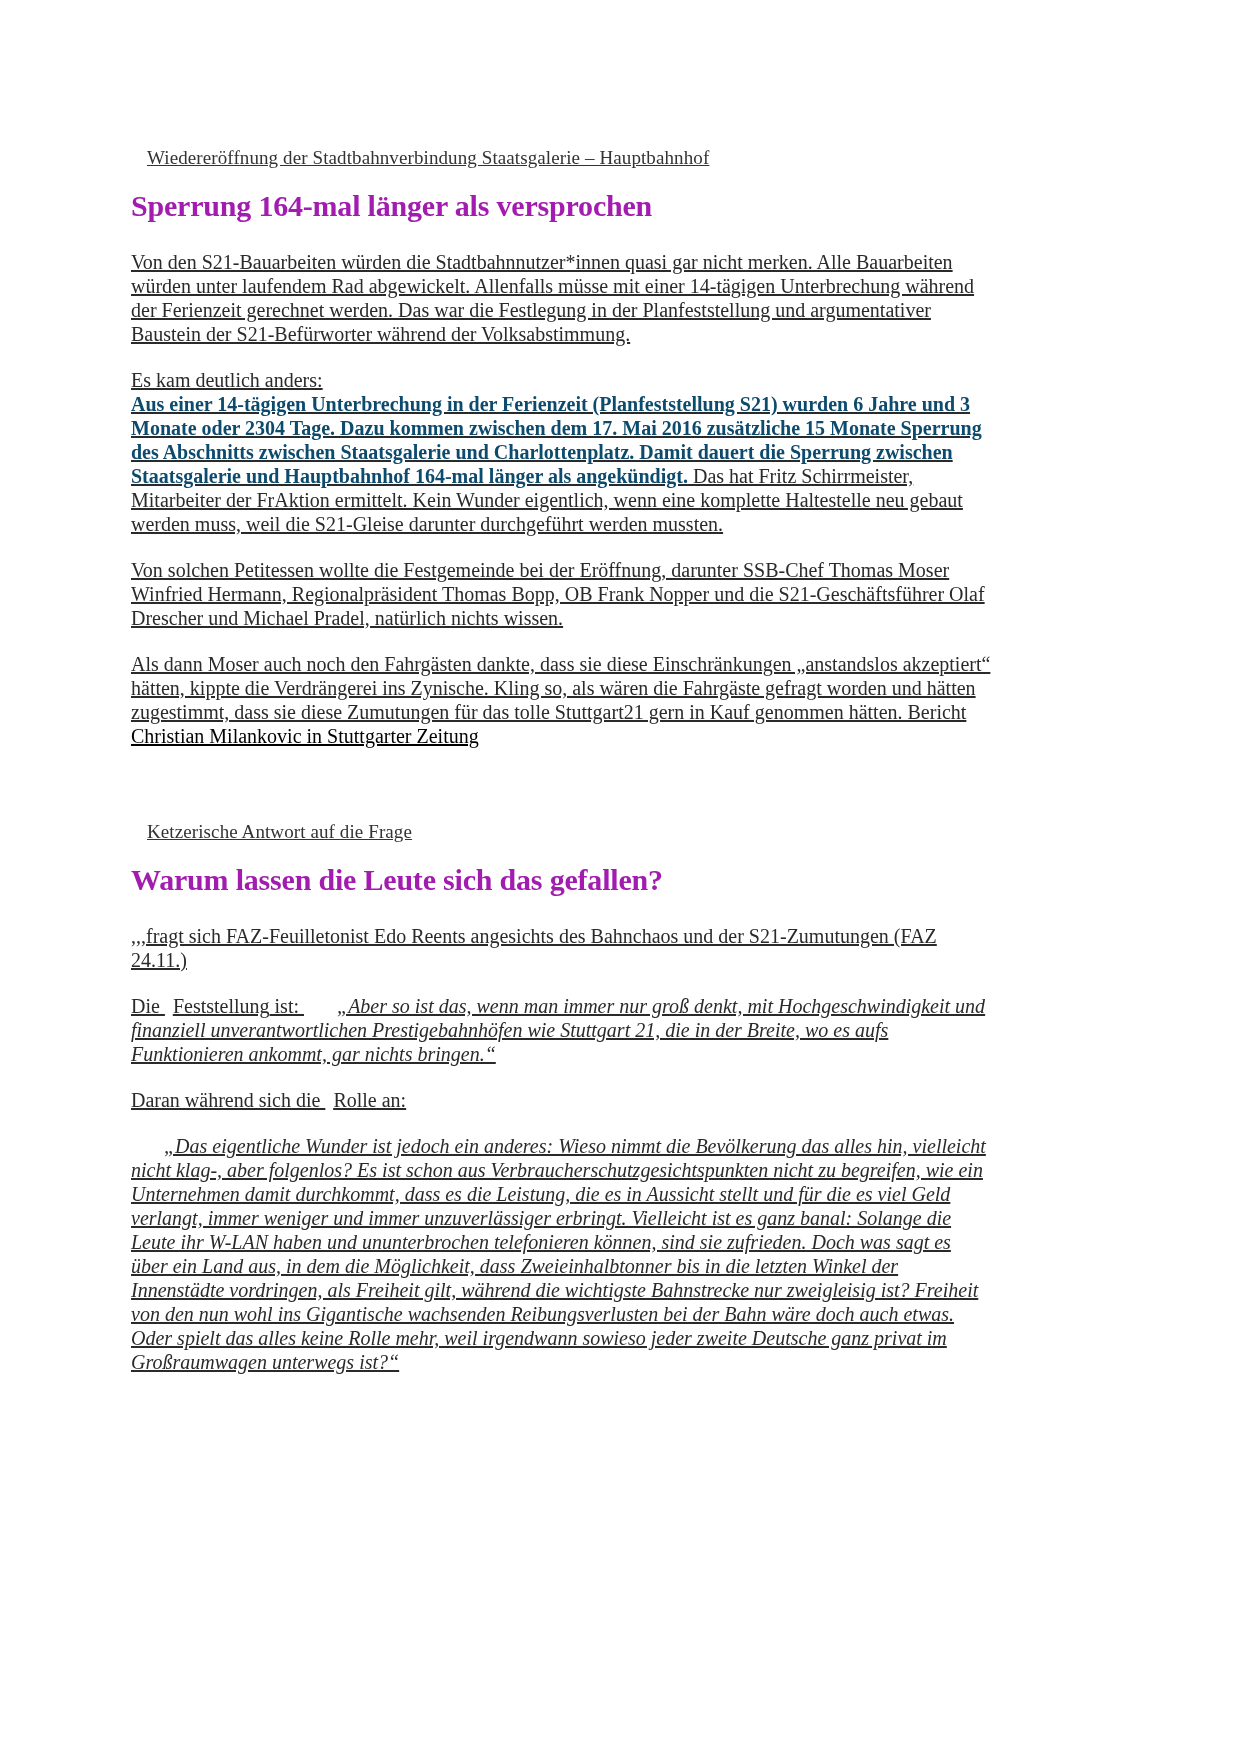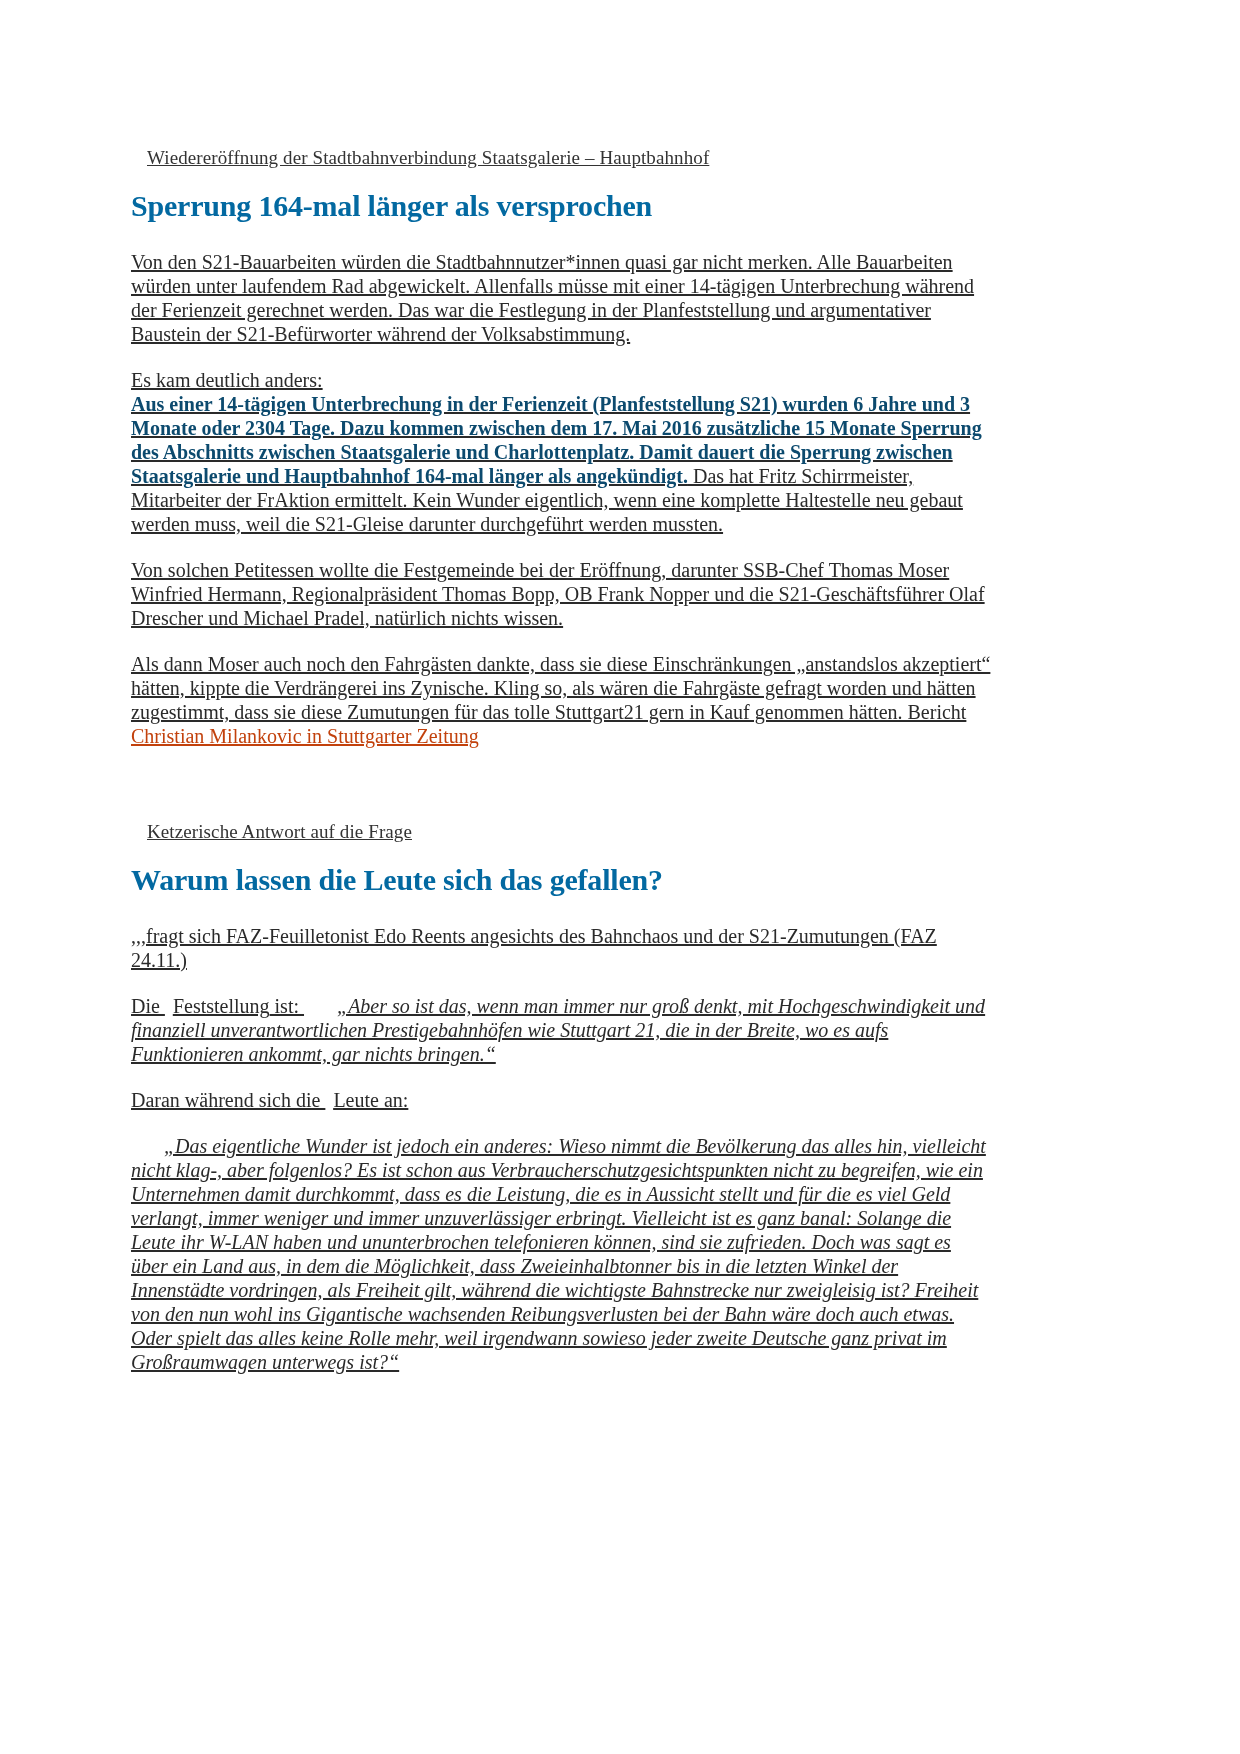--- a/index.html
+++ b/index.html
@@ -1,26 +1,26 @@
 <!DOCTYPE html>
 <html><head>
   <meta charset="utf-8">
   <style>
     html, body { margin: 0; padding: 0; background: #ffffff; }
     body { width: 1240px; height: 1754px; position: relative; overflow: hidden;
       font-family: "Liberation Serif", "DejaVu Serif", serif; color: #222; }
     .page { position: absolute; left: 131px; top: 130px; width: 860px; }
     .kicker { font-size: 19px; text-decoration: underline; color: #333; margin: 16px; line-height: 24px; letter-spacing: 0.1px; }
-    .headline { font-size: 30px; font-weight: bold; color: #0369a1; margin: 0; line-height: 40px; letter-spacing: -0.2px; }
+    .headline { font-size: 30px; font-weight: bold; color: #a21caf; margin: 0; line-height: 40px; letter-spacing: -0.2px; }
     p { font-size: 20px; line-height: 24px; margin: 0; color: #2a2a2a; text-decoration: underline; }
     .gap-sm { height: 22px; }
     .gap-md { height: 24px; }
     .gap-lg { height: 56px; }
     b { font-weight: bold; color: #0c4a6e; }
-    a.link { color: #c2410c; text-decoration: underline; }
+    a.link { color: #000000; text-decoration: underline; }
     .u { text-decoration: underline; margin-left: 8px; }
     i { font-style: italic; margin-left: 33px; }
   </style>
 </head>
 <body>
 
 <div class="page">
   <section>
     <p class="kicker">Wiedereröffnung der Stadtbahnverbindung Staatsgalerie – Hauptbahnhof</p>
     <h1 class="headline">Sperrung 164-mal länger als versprochen</h1>
@@ -45,18 +45,18 @@
     <p class="kicker">Ketzerische Antwort auf die Frage</p>
     <h1 class="headline">Warum lassen die Leute sich das gefallen?</h1>
     <div class="gap-md"></div>
     <p>,,,fragt sich FAZ-Feuilletonist Edo Reents angesichts des Bahnchaos und der S21-Zumutungen (FAZ 24.11.)</p>
     <div class="gap-sm"></div>
     <p>
       <span>Die </span><span class="u">Feststellung</span><span> ist: </span><i>„Aber so ist das, wenn man immer nur groß denkt, mit Hochgeschwindigkeit und finanziell unverantwortlichen Prestigebahnhöfen wie Stuttgart 21, die in der Breite, wo es aufs Funktionieren ankommt, gar nichts bringen.“</i>
     </p>
     <div class="gap-sm"></div>
     <p>
-      <span>Daran während sich die </span><span class="u">Leute</span><span> an:</span>
+      <span>Daran während sich die </span><span class="u">Rolle</span><span> an:</span>
     </p>
     <div class="gap-sm"></div>
     <p><i>„Das eigentliche Wunder ist jedoch ein anderes: Wieso nimmt die Bevölkerung das alles hin, vielleicht nicht klag-, aber folgenlos? Es ist schon aus Verbraucherschutzgesichtspunkten nicht zu begreifen, wie ein Unternehmen damit durchkommt, dass es die Leistung, die es in Aussicht stellt und für die es viel Geld verlangt, immer weniger und immer unzuverlässiger erbringt. Vielleicht ist es ganz banal: Solange die Leute ihr W-LAN haben und ununterbrochen telefonieren können, sind sie zufrieden. Doch was sagt es über ein Land aus, in dem die Möglichkeit, dass Zweieinhalbtonner bis in die letzten Winkel der Innenstädte vordringen, als Freiheit gilt, während die wichtigste Bahnstrecke nur zweigleisig ist? Freiheit von den nun wohl ins Gigantische wachsenden Reibungsverlusten bei der Bahn wäre doch auch etwas. Oder spielt das alles keine Rolle mehr, weil irgendwann sowieso jeder zweite Deutsche ganz privat im Großraumwagen unterwegs ist?“</i></p>
   </section>
 </div>
 
 </body></html>

